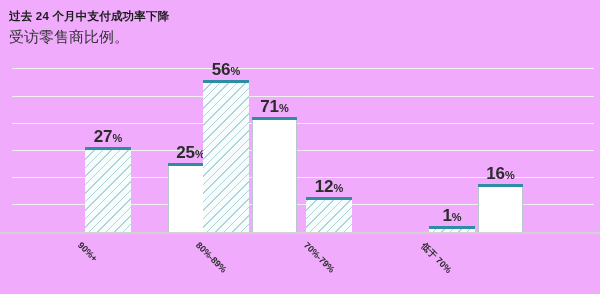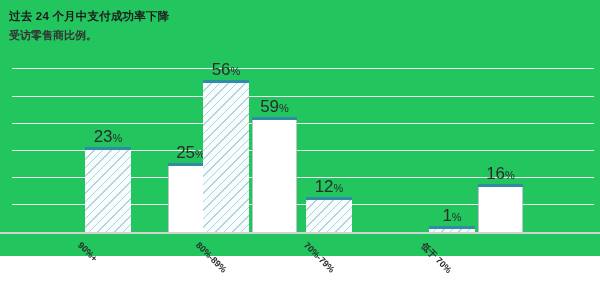--- a/index.html
+++ b/index.html
@@ -2,31 +2,31 @@
 <html><head>
 <meta charset="utf-8">
 <style>
   * { box-sizing: border-box; margin: 0; padding: 0; }
   html, body {
     width: 600px; height: 294px;
     background: #ffffff;
     font-family: "Liberation Sans", "DejaVu Sans", sans-serif;
     overflow: hidden;
   }
-  #root { position: relative; width: 600px; height: 256px; background: #22c55e; }
+  #root { position: relative; width: 600px; height: 294px; background: #f0abfc; }
 
   
   .chart-title {
     position: absolute; left: 9px; top: 9px;
     font-size: 11.5px; font-weight: bold; color: #1c1c1c;
     letter-spacing: .2px; white-space: nowrap;
   }
   .chart-subtitle {
     position: absolute; left: 9px; top: 28px;
-    font-size: 11px; font-weight: bold; color: #333333;
+    font-size: 15px; font-weight: normal; color: #333333;
     white-space: nowrap;
   }
 
   
   .plot {
     position: absolute; left: 0; top: 52px;
     width: 600px; height: 182px;
   }
   .gridlines { position: absolute; inset: 0; }
   .gridline {
@@ -66,20 +66,21 @@
   }
   .bar-cap {
     position: absolute; left: 0; right: 0; top: 0;
     height: 3px; background: #2e8ca3;
   }
   .bar-label {
     position: absolute; left: 50%; transform: translateX(-50%);
     bottom: 100%; margin-bottom: 2px;
     font-size: 17px; color: #2b2b2b; white-space: nowrap;
     line-height: 1;
+    font-weight: bold;
   }
   .bar-label .pct { font-size: 11px; }
 
   
   .cats { position: absolute; left: 0; top: 236px; width: 600px; height: 58px; }
   .cat {
     position: absolute; top: 4px;
     font-size: 9px; font-weight: bold; color: #2b2b2b;
     white-space: nowrap;
     transform-origin: left top;
@@ -104,39 +105,39 @@
       <div class="gridline" style="top:98px"></div>
       <div class="gridline" style="top:125px"></div>
       <div class="gridline" style="top:152px"></div>
     </div>
 
     <div class="bars">
 
       <div class="bar hatched" style="left:85px; width:46px; height:86px;">
         <div class="bar-body"></div>
         <div class="bar-cap"></div>
-        <div class="bar-label"><span>23</span><span class="pct">%</span></div>
+        <div class="bar-label"><span>27</span><span class="pct">%</span></div>
       </div>
 
       <div class="bar solid" style="left:134px; width:45px; height:70px;margin-left:34px;">
         <div class="bar-body"></div>
         <div class="bar-cap"></div>
         <div class="bar-label"><span>25</span><span class="pct">%</span></div>
       </div>
 
       <div class="bar hatched" style="left:203px; width:46px; height:153px;">
         <div class="bar-body"></div>
         <div class="bar-cap"></div>
         <div class="bar-label"><span>56</span><span class="pct">%</span></div>
       </div>
 
       <div class="bar solid" style="left:252px; width:45px; height:116px;">
         <div class="bar-body"></div>
         <div class="bar-cap"></div>
-        <div class="bar-label"><span>59</span><span class="pct">%</span></div>
+        <div class="bar-label"><span>71</span><span class="pct">%</span></div>
       </div>
 
       <div class="bar hatched" style="left:306px; width:46px; height:36px;">
         <div class="bar-body"></div>
         <div class="bar-cap"></div>
         <div class="bar-label"><span>12</span><span class="pct">%</span></div>
       </div>
 
 
       <div class="bar hatched" style="left:429px; width:46px; height:7px;">

